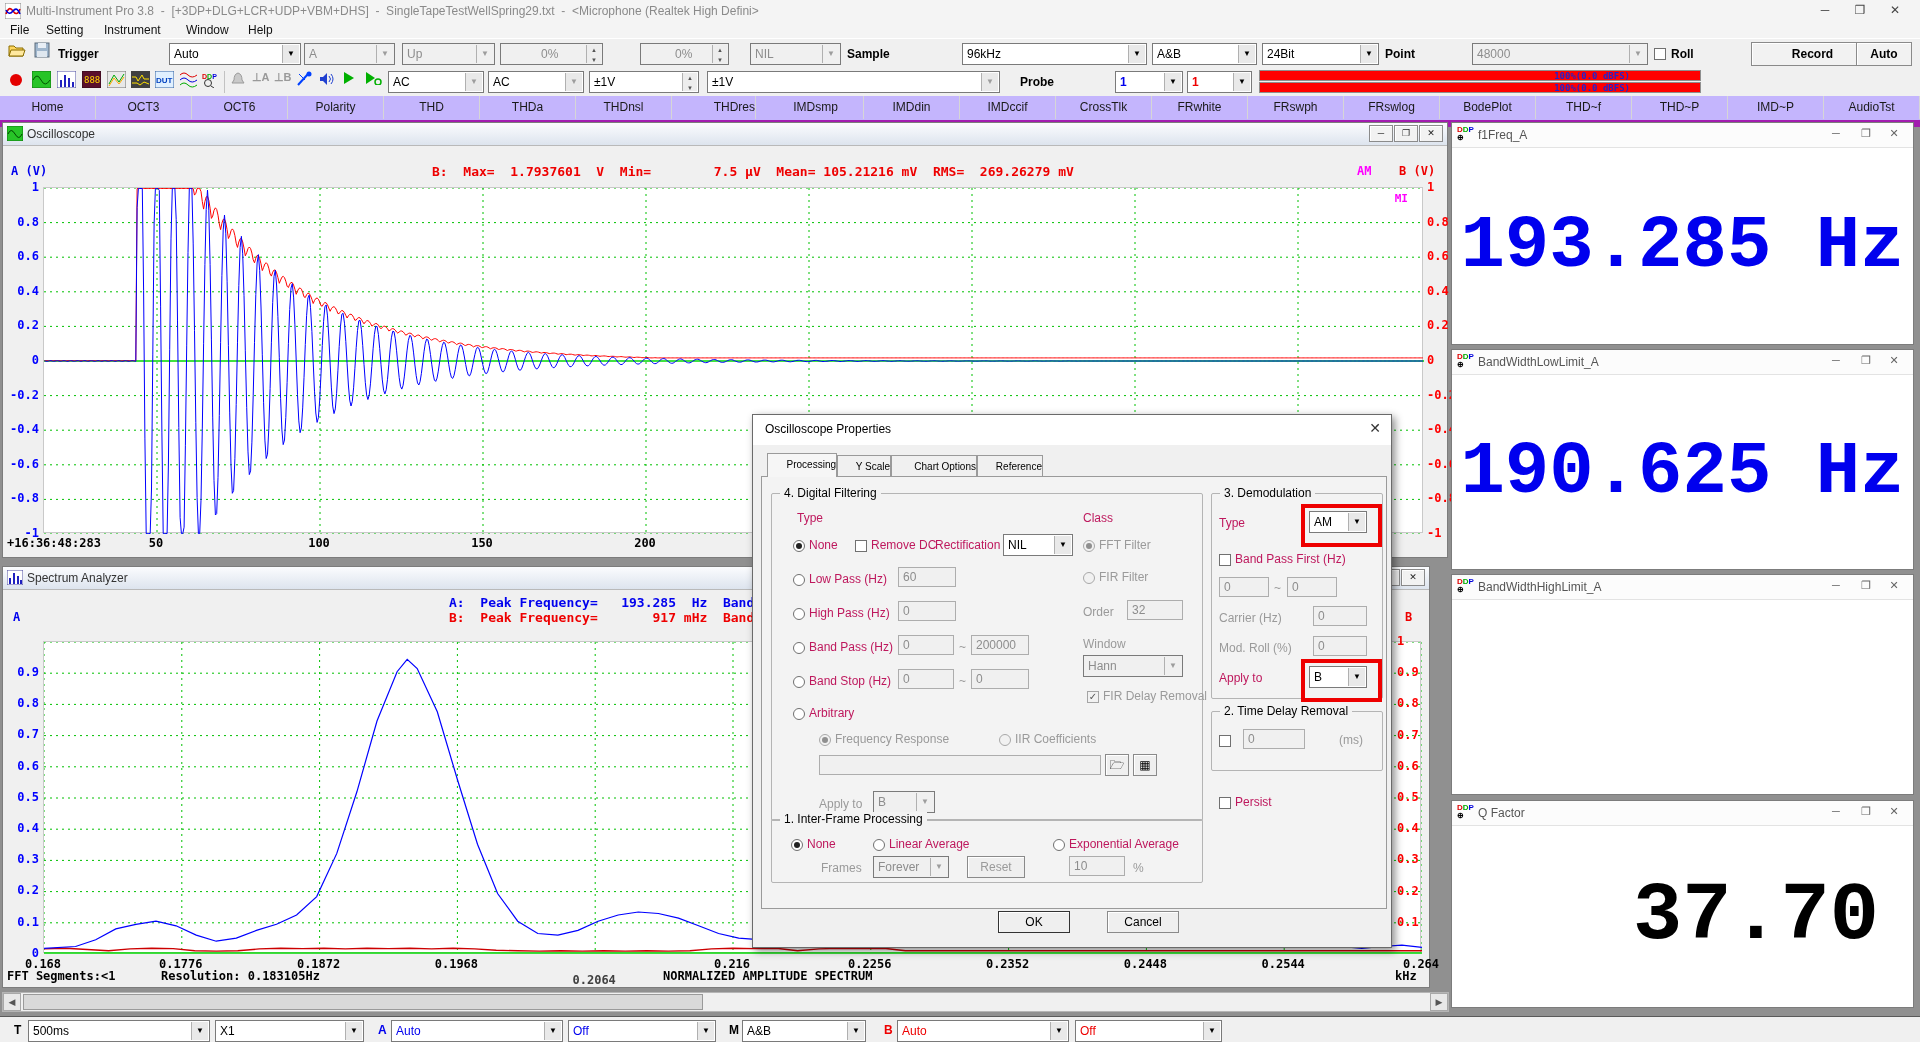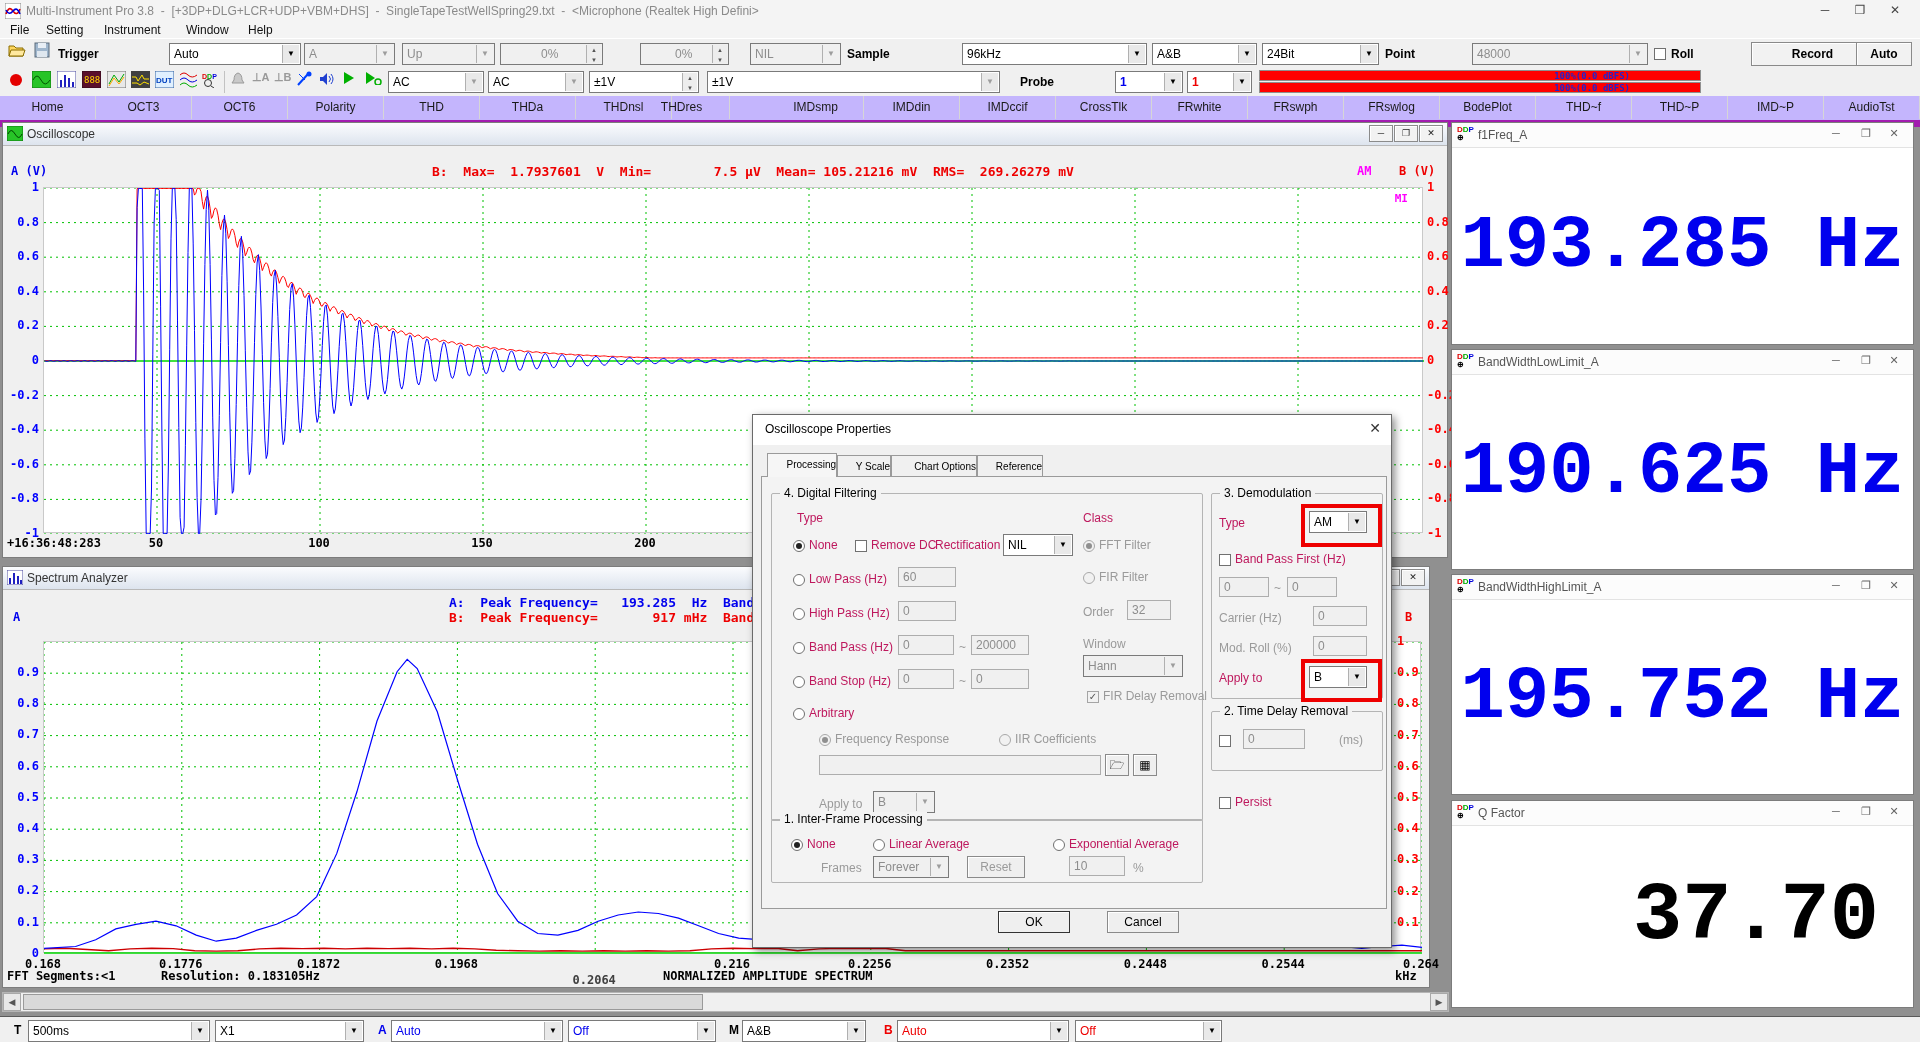--- a/index.html
+++ b/index.html
@@ -255,21 +255,21 @@
   </div>
 
   <div id="tabbar">
       <div class="tab" style="left: 0px; width: 95px;">Home</div>
       <div class="tab" style="left: 96px; width: 95px;">OCT3</div>
       <div class="tab" style="left: 192px; width: 95px;">OCT6</div>
       <div class="tab" style="left: 288px; width: 95px;">Polarity</div>
       <div class="tab" style="left: 384px; width: 95px;">THD</div>
       <div class="tab" style="left: 480px; width: 95px;">THDa</div>
       <div class="tab" style="left: 576px; width: 95px;">THDnsl</div>
-      <div class="tab" style="left: 634px; width: 95px;">THDres</div>
+      <div class="tab" style="left: 660px; width: 95px; text-align: right;">THDres</div>
       <div class="tab" style="left: 768px; width: 95px;">IMDsmp</div>
       <div class="tab" style="left: 864px; width: 95px;">IMDdin</div>
       <div class="tab" style="left: 960px; width: 95px;">IMDccif</div>
       <div class="tab" style="left: 1056px; width: 95px;">CrossTlk</div>
       <div class="tab" style="left: 1152px; width: 95px;">FRwhite</div>
       <div class="tab" style="left: 1248px; width: 95px;">FRswph</div>
       <div class="tab" style="left: 1344px; width: 95px;">FRswlog</div>
       <div class="tab" style="left: 1440px; width: 95px;">BodePlot</div>
       <div class="tab" style="left: 1536px; width: 95px;">THD~f</div>
       <div class="tab" style="left: 1632px; width: 95px;">THD~P</div>
@@ -471,21 +471,20 @@
     <div class="mval" style="color:#0000ee;font-size:74px">190.625 Hz</div>
   </div>
   <div class="meter" style="top:574px;height:221px">
     <div class="mtb">
       <span class="ddpico"><span style="color:#d00">D</span><span style="color:#0a0">D</span><span style="color:#00d">P</span><br>⊕</span>
       <span class="mtitle">BandWidthHighLimit_A</span>
       <span class="mglyph" style="right:64px">─</span>
       <span class="mglyph" style="right:34px">❐</span>
       <span class="mglyph" style="right:6px">✕</span>
     </div>
-    <div class="mval" style="color:#0000ee;font-size:74px">195.752 Hz</div>
   </div>
   <div class="meter" style="top:800px;height:208px">
     <div class="mtb">
       <span class="ddpico"><span style="color:#d00">D</span><span style="color:#0a0">D</span><span style="color:#00d">P</span><br>⊕</span>
       <span class="mtitle">Q Factor</span>
       <span class="mglyph" style="right:64px">─</span>
       <span class="mglyph" style="right:34px">❐</span>
       <span class="mglyph" style="right:6px">✕</span>
     </div>
     <div class="mval" style="color:#000;font-size:82px;justify-content:flex-end;padding-right:34px">37.70</div>
@@ -544,21 +543,21 @@
     <div class="combo dis" style="left:120px;top:376px;width:62px">
         <span class="ctext">B</span>
         <span class="arr">▼</span>
       </div>
     <span class="dlab" style="left:330px;top:96px">Class</span>
     <span class="rad dis on" style="left:330px;top:125px"></span>
     <span class="dlab dis" style="left:346px;top:123px">FFT Filter</span>
     <span class="rad dis" style="left:330px;top:157px"></span>
     <span class="dlab dis" style="left:346px;top:155px">FIR Filter</span>
     <span class="dlab dis" style="left:330px;top:190px">Order</span>
-    <div class="dfield" style="left:374px;top:185px;width:44px">32</div>
+    <div class="dfield" style="left:374px;top:185px;width:56px">32</div>
     <span class="dlab dis" style="left:330px;top:222px">Window</span>
     <div class="combo dis" style="left:330px;top:240px;width:100px">
         <span class="ctext">Hann</span>
         <span class="arr">▼</span>
       </div>
     <span class="cb checked dis" style="left:334px;top:276px"></span>
     <span class="dlab dis" style="left:350px;top:274px">FIR Delay Removal</span>
 
     <div class="grp" style="left:458px;top:78px;width:170px;height:204px">
         <span class="glab">3. Demodulation</span>

